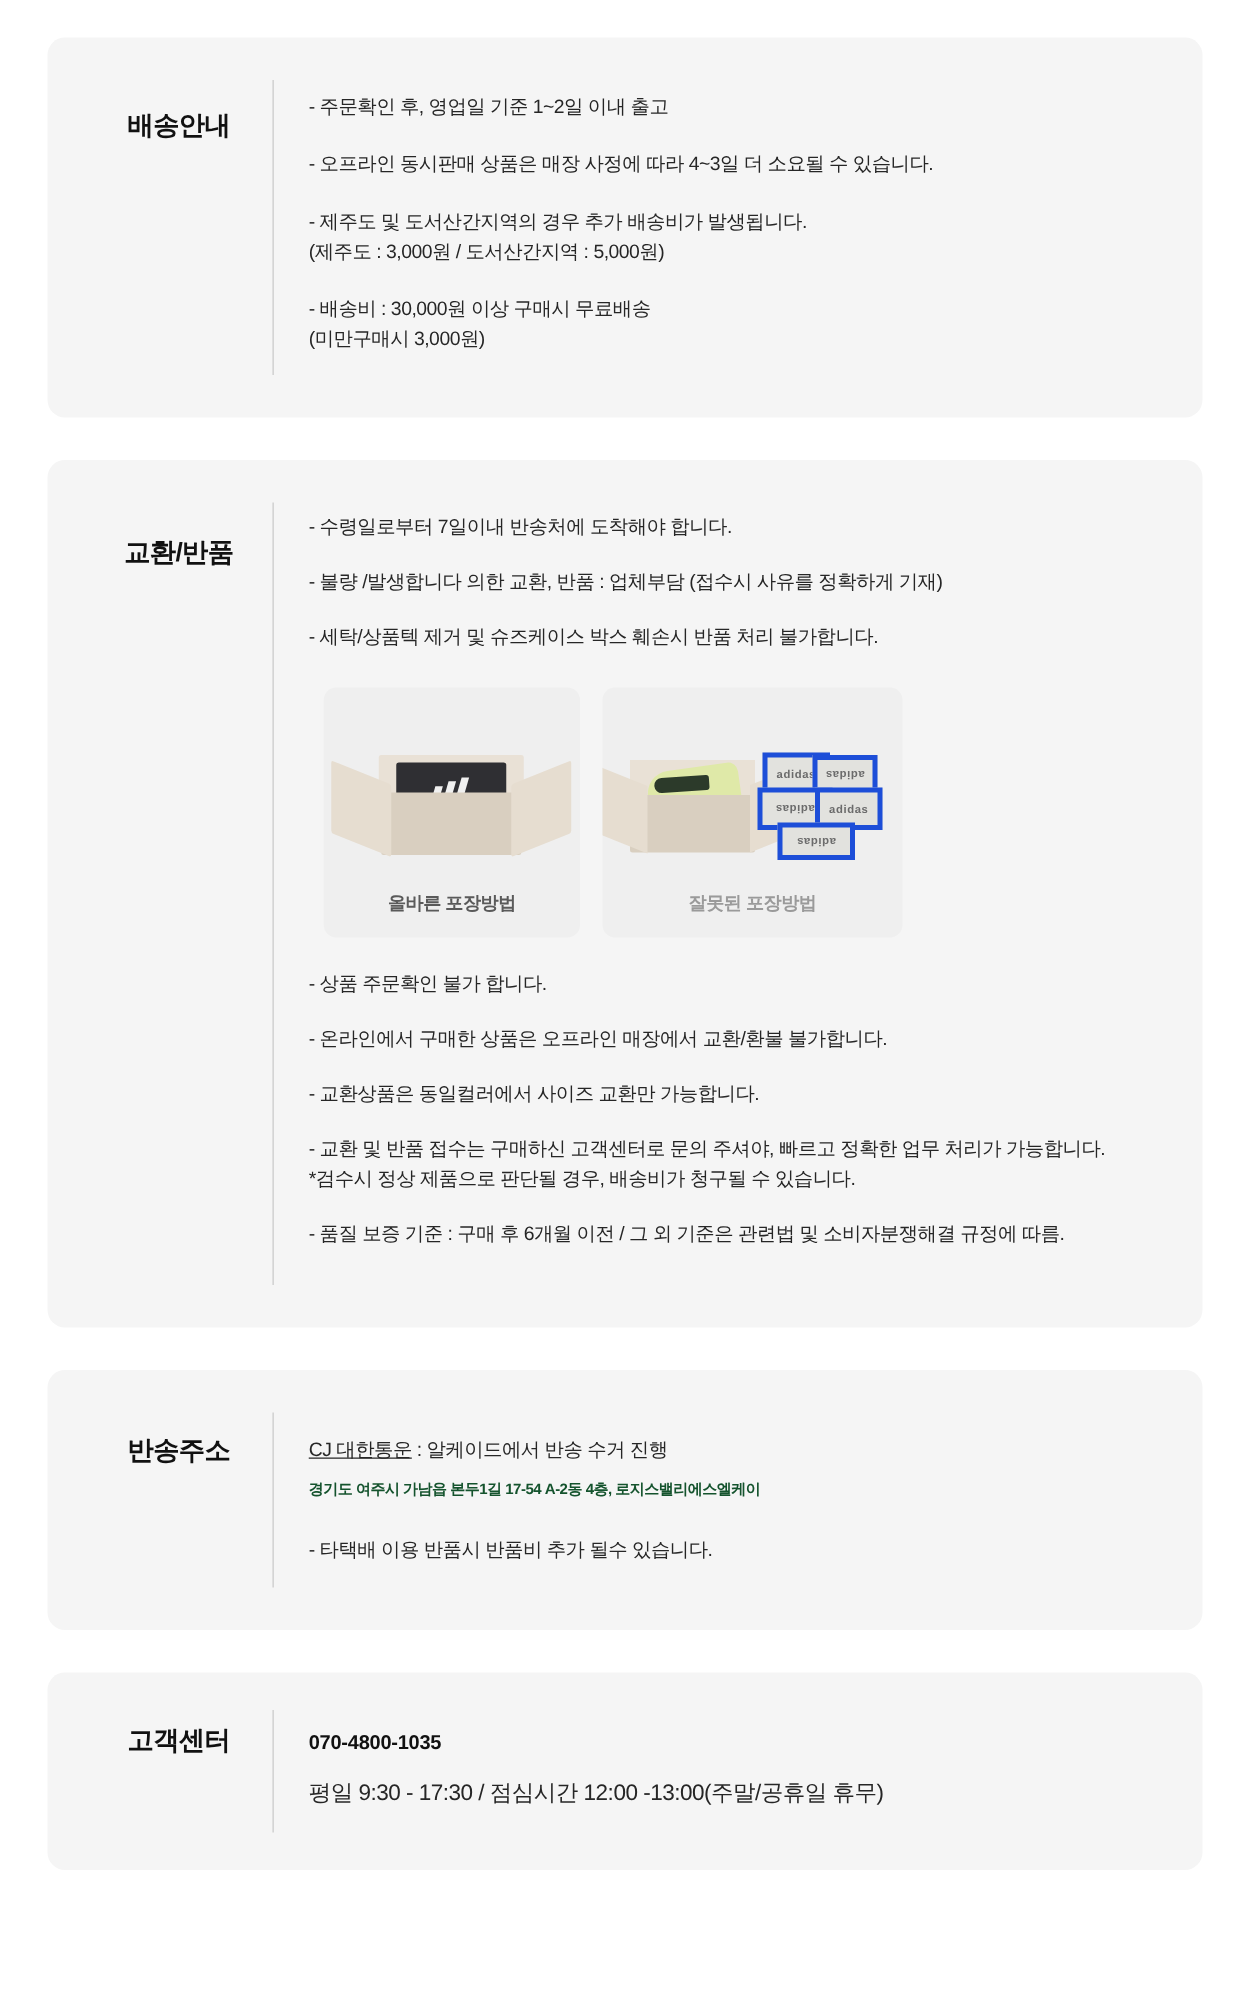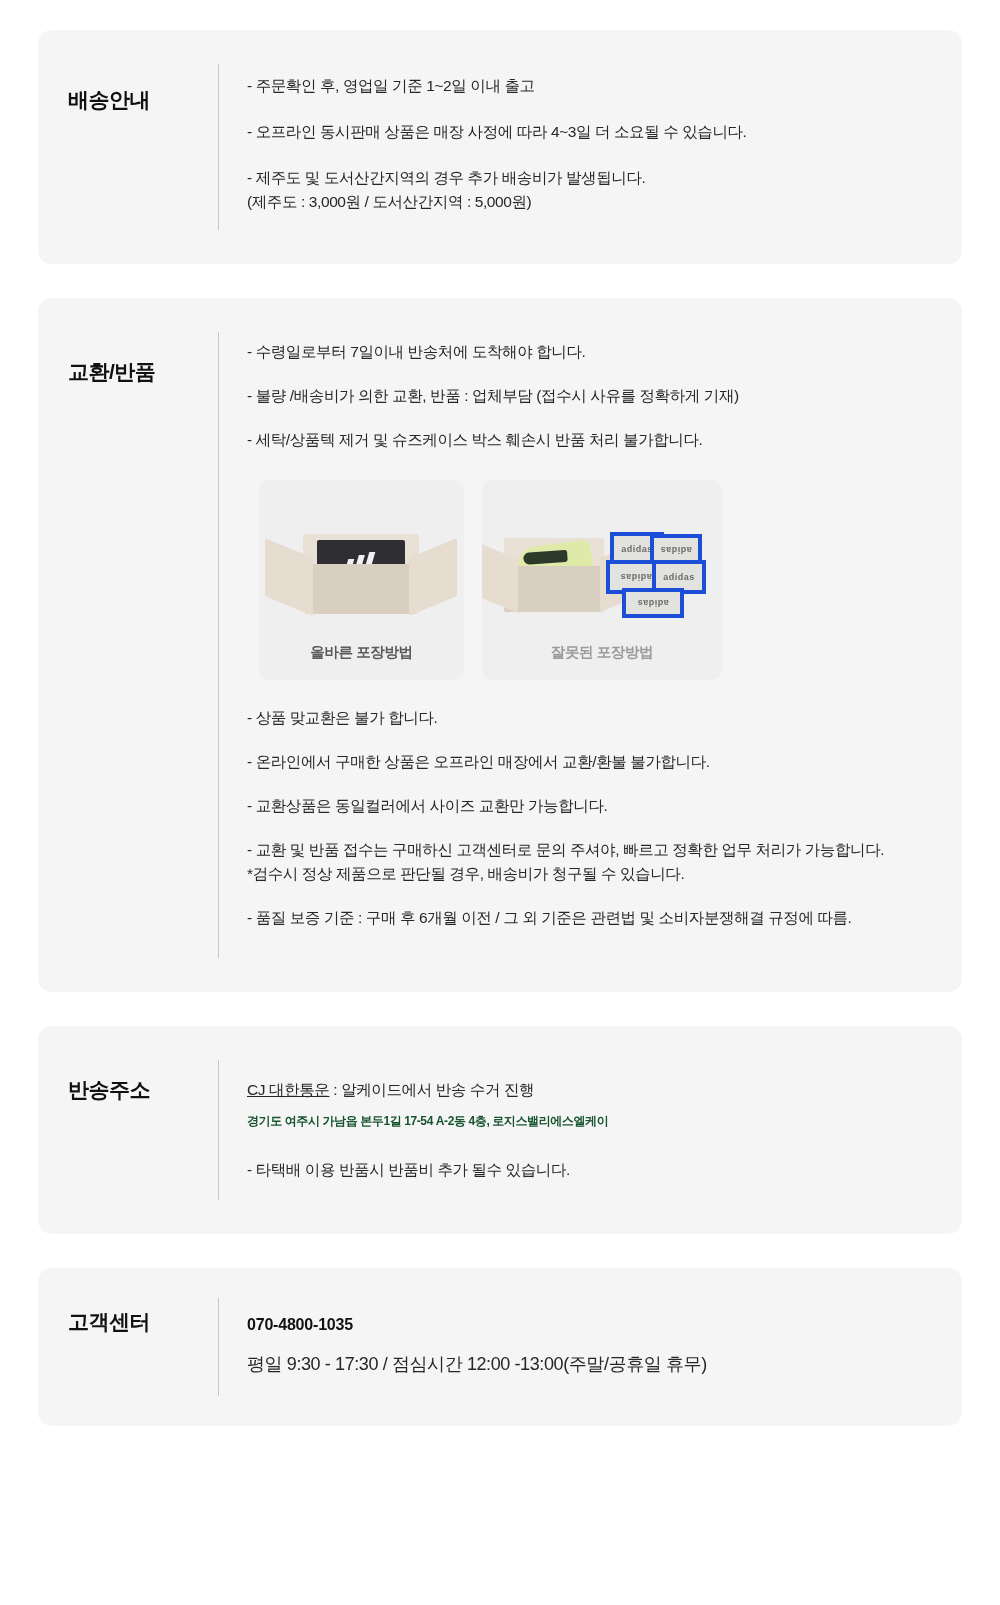--- a/index.html
+++ b/index.html
@@ -28,20 +28,21 @@
     display: flex;
     align-items: flex-start;
   }
   .card-title {
     width: 150px;
     flex: 0 0 150px;
     font-size: 21px;
     font-weight: bold;
     color: #111111;
     letter-spacing: -0.5px;
+    text-align: center;
     padding-top: 22px;
     box-sizing: border-box;
   }
   .card-body {
     flex: 1 1 auto;
     border-left: 1px solid #c9c9c9;
     padding: 8px 0 8px 28px;
     box-sizing: border-box;
   }
   .line {
@@ -252,28 +253,30 @@
 
 <div class="page">
 
   <section class="card" id="delivery-card">
     <div class="card-title">배송안내</div>
     <div class="card-body">
       <p class="line">- 주문확인 후, 영업일 기준 1~2일 이내 출고</p>
       <p class="line">- 오프라인 동시판매 상품은 매장 사정에 따라 4~3일 더 소요될 수 있습니다.</p>
       <p class="line">- 제주도 및 도서산간지역의 경우 추가 배송비가 발생됩니다.
   (제주도 : 3,000원 / 도서산간지역 : 5,000원)</p>
+      <p class="line">- 배송비 : 30,000원 이상 구매시 무료배송
+  (미만구매시 3,000원)</p>
     </div>
   </section>
 
   <section class="card" id="exchange-card">
     <div class="card-title">교환/반품</div>
     <div class="card-body">
       <p class="line">- 수령일로부터 7일이내 반송처에 도착해야 합니다.</p>
-      <p class="line">- 불량 /배송비가 의한 교환, 반품 : 업체부담 (접수시 사유를 정확하게 기재)</p>
+      <p class="line">- 불량 /발생합니다 의한 교환, 반품 : 업체부담 (접수시 사유를 정확하게 기재)</p>
       <p class="line">- 세탁/상품텍 제거 및 슈즈케이스 박스 훼손시 반품 처리 불가합니다.</p>
 
       <div class="pack-row">
 
         <div class="pack-box">
           <div class="art">
             <div class="flap-back"></div>
             <div class="shoebox">
               <div class="logo">
                 <div class="bar" style="left:2px;height:9px;"></div>
@@ -299,21 +302,21 @@
             <div class="sbox sbox2 rot">adidas</div>
             <div class="sbox sbox3 rot">adidas</div>
             <div class="sbox sbox4">adidas</div>
             <div class="sbox sbox5 rot">adidas</div>
           </div>
           <div class="pack-caption cap-bad">잘못된 포장방법</div>
         </div>
 
       </div>
 
-      <p class="line">- 상품 맞교환은 불가 합니다.</p>
+      <p class="line">- 상품 주문확인 불가 합니다.</p>
       <p class="line">- 온라인에서 구매한 상품은 오프라인 매장에서 교환/환불 불가합니다.</p>
       <p class="line">- 교환상품은 동일컬러에서 사이즈 교환만 가능합니다.</p>
       <p class="line">- 교환 및 반품 접수는 구매하신 고객센터로 문의 주셔야, 빠르고 정확한 업무 처리가 가능합니다.
   *검수시 정상 제품으로 판단될 경우, 배송비가 청구될 수 있습니다.</p>
       <p class="line">- 품질 보증 기준 :  구매 후 6개월 이전 / 그 외 기준은 관련법 및 소비자분쟁해결 규정에 따름.</p>
     </div>
   </section>
 
   <section class="card" id="return-card">
     <div class="card-title">반송주소</div>

